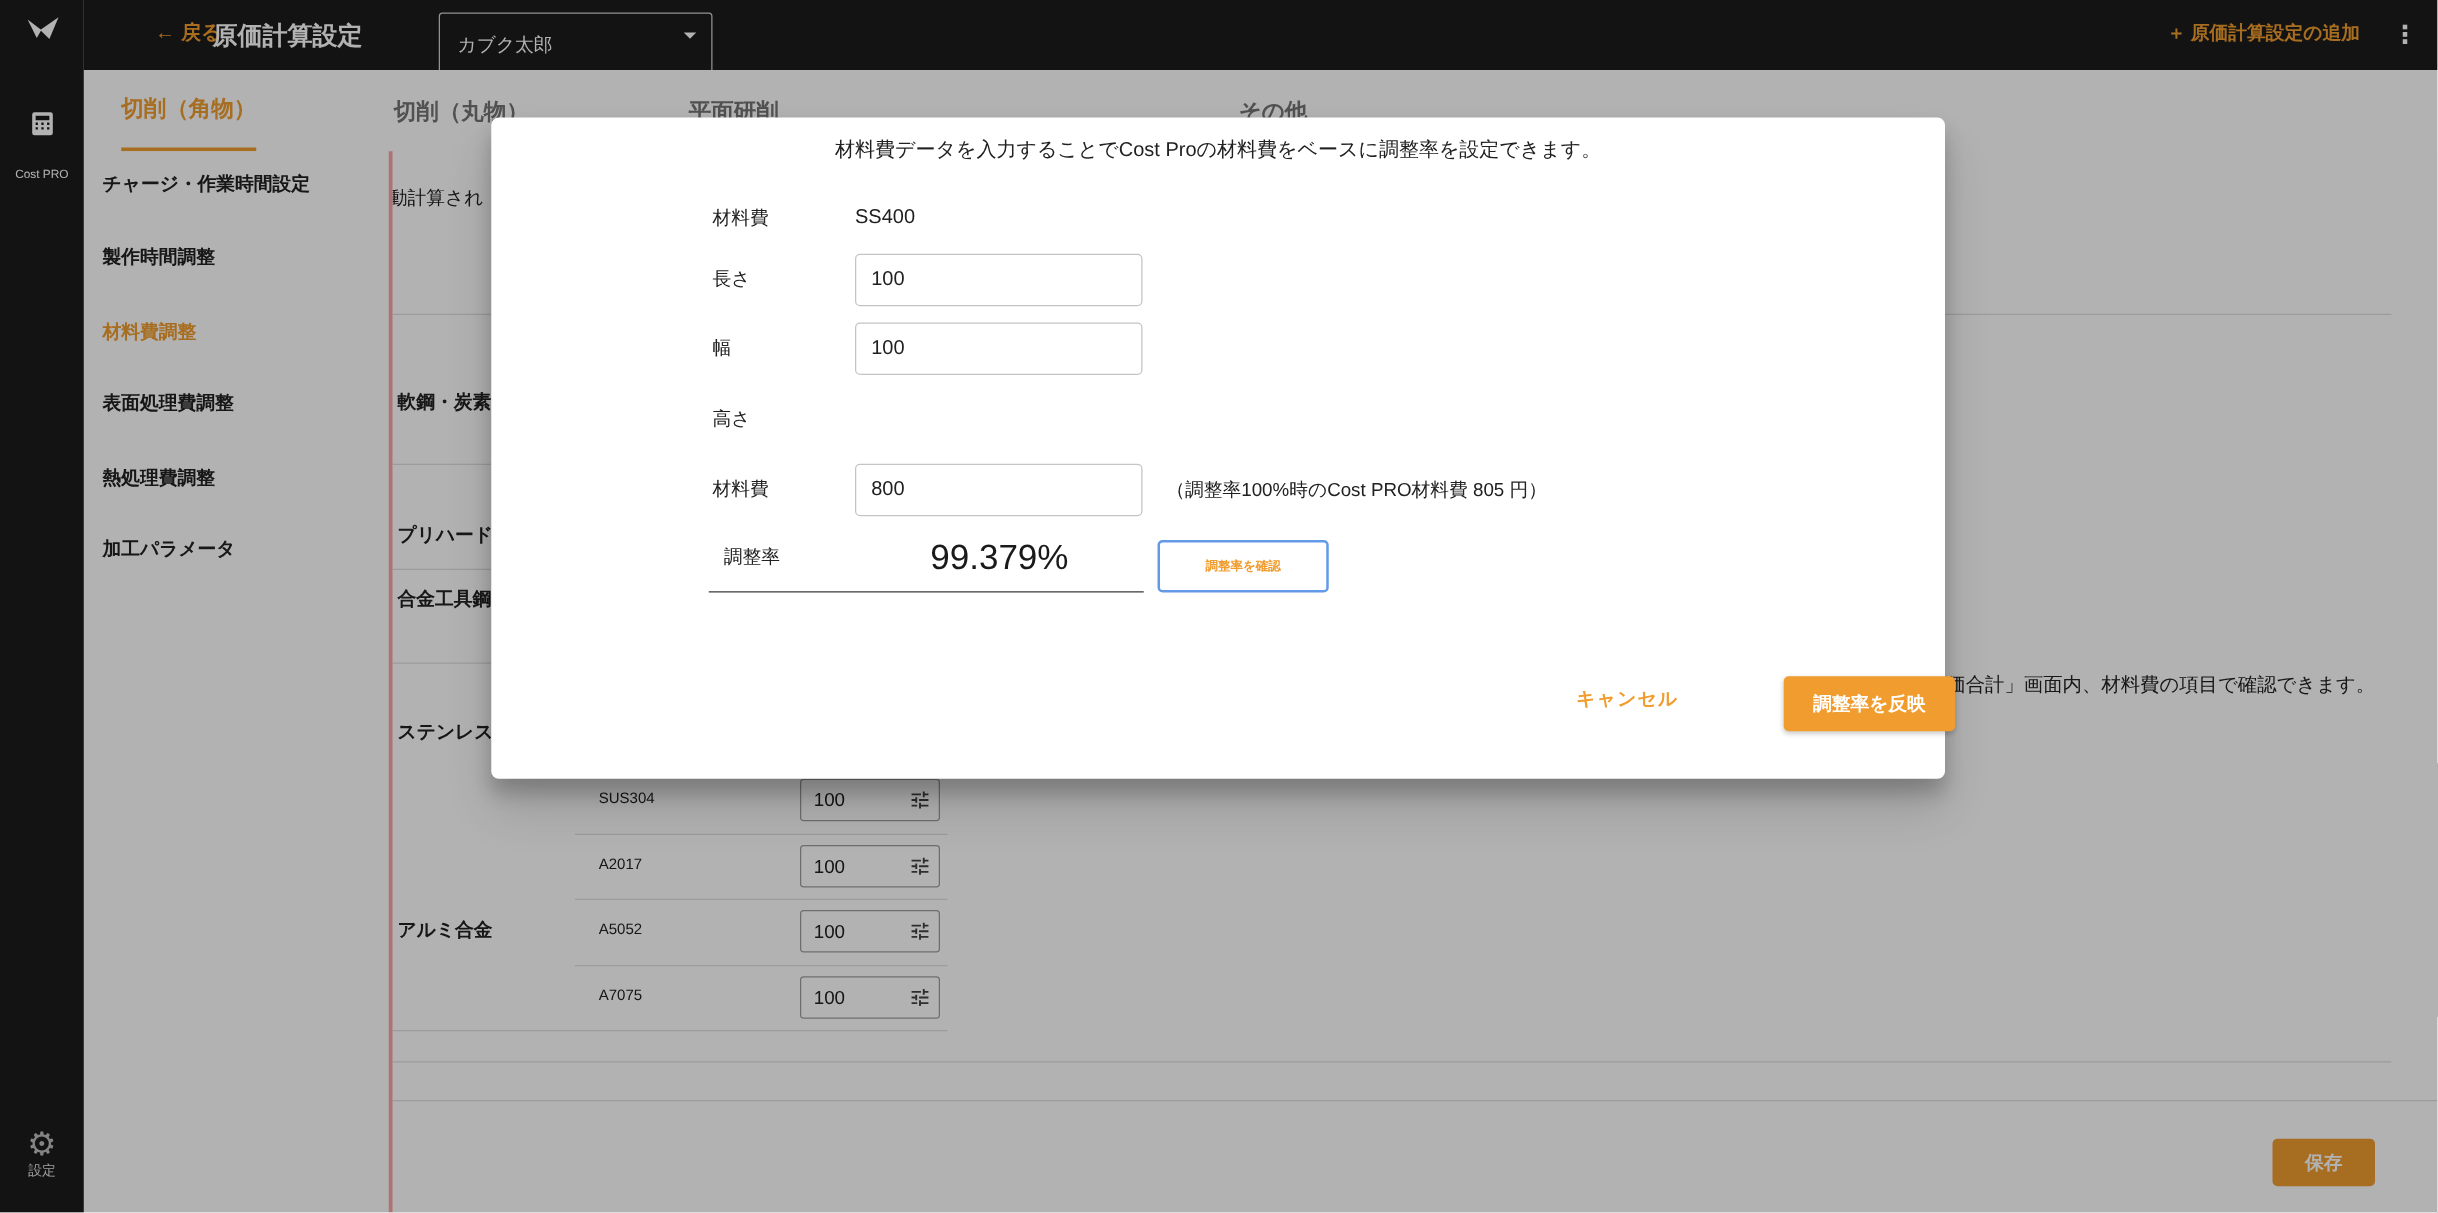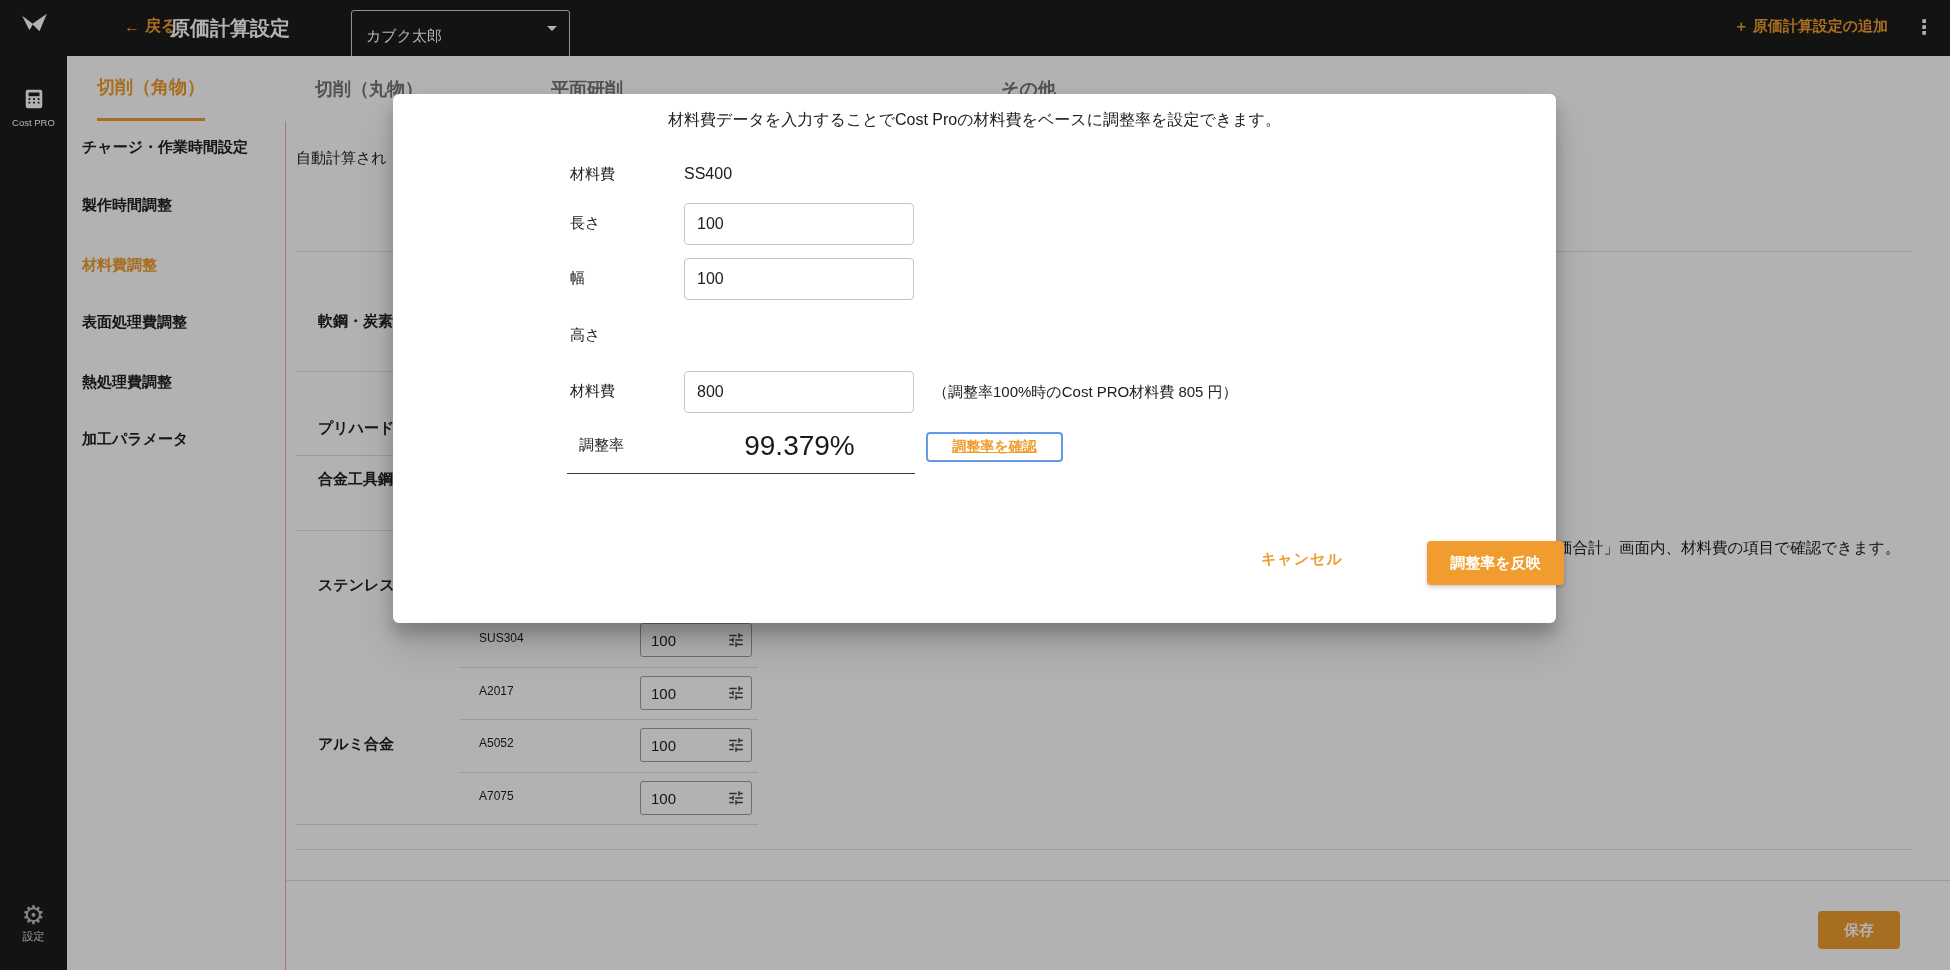--- a/index.html
+++ b/index.html
@@ -6,40 +6,40 @@
   html,body { width:1950px; height:970px; overflow:hidden; background:#fff;
     font-family:"Liberation Sans","DejaVu Sans",sans-serif; }
   #stage { position:relative; width:1950px; height:970px; background:#fff; }
 
   .abs { position:absolute; }
   .hline { position:absolute; height:1px; background:#e0e0e0; }
 
   
   #primary-sidebar { position:absolute; left:0; top:0; width:67px; height:970px; background:#1c1c1c; z-index:2; }
   .psb-item { position:absolute; left:0; width:67px; text-align:center; color:#fff; cursor:pointer; }
-  .psb-label { font-size:9.5px; color:#fff; margin-top:3px; }
+  .psb-label { font-size:9.5px; color:#fff; margin-top:19px; }
   .psb-settings-label { font-size:11px; color:#e0e0e0; margin-top:1px; }
   .gear { font-size:26px; color:#bdbdbd; line-height:26px; }
 
   
   #top-bar { position:absolute; left:67px; top:0; right:0; height:56px; background:#1c1c1c; z-index:2; }
   .back-btn { position:absolute; left:57px; top:16px; color:var(--accent); font-size:16px; font-weight:bold; cursor:pointer; display:flex; gap:5px; align-items:center; }
   .page-title { position:absolute; left:103px; top:15px; color:#fff; font-size:20px; font-weight:bold; }
   .account-select { position:absolute; left:284px; top:10px; width:219px; height:52px; border:1px solid rgba(255,255,255,0.8); border-radius:3px; color:#fff; font-size:15px; display:flex; align-items:center; padding:0 14px; cursor:pointer; }
   .account-select .caret { position:absolute; right:12px; top:15px; width:0; height:0; border-left:5px solid transparent; border-right:5px solid transparent; border-top:5px solid #fff; }
   .add-btn { position:absolute; right:62px; top:17px; color:var(--accent); font-size:15px; font-weight:bold; cursor:pointer; display:flex; gap:4px; align-items:center; }
   .kebab { position:absolute; right:16px; top:15px; color:#fff; font-size:20px; font-weight:bold; cursor:pointer; }
 
   
   #tab-bar { position:absolute; left:67px; top:56px; right:0; height:65px; background:#fff; z-index:1; }
   .tab { position:absolute; top:0; height:65px; display:flex; align-items:center; font-size:18px; font-weight:bold; color:#757575; cursor:pointer; }
   .tab.active { color:var(--accent); border-bottom:3px solid var(--accent); }
 
   
-  #secondary-sidebar { position:absolute; left:67px; top:121px; width:219px; bottom:0; background:#fff; border-right:1px solid #fca5a5; z-index:1; }
+  #secondary-sidebar { position:absolute; left:67px; top:121px; width:247px; bottom:0; background:#fff; border-right:3px solid #fca5a5; z-index:1; }
   .menu-item { position:absolute; left:15px; font-size:15px; font-weight:bold; color:#212121; cursor:pointer; }
   .menu-item.active { color:var(--accent); }
 
   
   .body-text { font-size:15px; color:#212121; }
   .group-label { position:absolute; font-size:15px; font-weight:bold; color:#212121; white-space:nowrap; }
   .mat-name { position:absolute; font-size:12px; color:#212121; }
   .mat-box { position:absolute; width:112px; height:34px; border:1px solid #9e9e9e; border-radius:3px; background:#fff; display:flex; align-items:center; }
   .mat-box input { border:none; outline:none; width:78px; padding-left:10px; font-size:15px; color:#212121; font-family:inherit; background:transparent; }
   .mat-box .tune { margin-left:auto; margin-right:6px; cursor:pointer; display:flex; }
@@ -49,21 +49,21 @@
   #overlay { position:absolute; inset:0; background:rgba(0,0,0,0.30); z-index:10; }
   #dialog { position:absolute; left:393px; top:94px; width:1163px; height:529px; background:#fff; border-radius:6px; box-shadow:0 11px 15px rgba(0,0,0,.2),0 24px 38px rgba(0,0,0,.14); z-index:20; }
   .dlg-intro { position:absolute; top:16px; left:0; right:0; text-align:center; font-size:16px; color:#212121; }
   .dlg-label { position:absolute; left:177px; font-size:15px; color:#212121; }
   .dlg-static-value { position:absolute; left:291px; font-size:16px; color:#212121; }
   .dlg-input { position:absolute; left:291px; width:230px; height:42px; border:1px solid #c4c4c4; border-radius:4px; padding:0 12px; font-size:16px; color:#212121; font-family:inherit; outline:none; }
   .dlg-note { position:absolute; left:540px; font-size:15px; color:#212121; }
   .rate-row { position:absolute; left:174px; top:324px; width:348px; height:56px; border-bottom:1px solid #3a3a3a; display:flex; align-items:center; }
   .rate-row .rate-label { width:117px; font-size:15px; color:#212121;padding-left:12px; }
   .rate-row .rate-value { flex:1; text-align:center; font-size:28px; color:#1a1a1a; }
-  .confirm-btn { position:absolute; left:533px; top:338px; width:137px; height:30px; background:#fff; border:2px solid var(--confirm-border); border-radius:4px; color:var(--accent); font-size:14px; font-weight:bold; cursor:pointer; font-family:inherit;text-decoration:underline; }
+  .confirm-btn { position:absolute; left:533px; top:338px; width:137px; height:42px; background:#fff; border:2px solid var(--confirm-border); border-radius:4px; color:var(--accent); font-size:10px; font-weight:bold; cursor:pointer; font-family:inherit; }
   .cancel-btn { position:absolute; left:868px; top:456px; background:none; border:none; color:var(--accent); font-size:15px; font-weight:bold; cursor:pointer; font-family:inherit; letter-spacing:1px; }
   .apply-btn { position:absolute; left:991px; top:447px; width:137px; height:44px; background:var(--accent); border:none; border-radius:4px; color:#fff; font-size:15px; font-weight:bold; cursor:pointer; font-family:inherit; box-shadow:0 2px 4px rgba(0,0,0,.2);margin-left:43px; }
 </style>
 </head>
 <body>
 
 <div id="stage">
 
   <aside id="primary-sidebar">
     <div class="psb-item" style="top:12px;">
@@ -102,21 +102,21 @@
       <span>＋</span>
       <span>原価計算設定の追加</span>
     </div>
     <div class="kebab">⋮</div>
   </header>
 
   <nav id="tab-bar">
     <div class="tab active" style="left:30px;">切削（角物）</div>
     <div class="tab" style="left:248px;">切削（丸物）</div>
     <div class="tab" style="left:484px;">平面研削</div>
-    <div class="tab" style="left:924px;margin-left:10px;">その他</div>
+    <div class="tab" style="left:924px;">その他</div>
   </nav>
 
   <aside id="secondary-sidebar">
     <div class="menu-item" style="top:17px;">チャージ・作業時間設定</div>
     <div class="menu-item" style="top:75px;">製作時間調整</div>
     <div class="menu-item active" style="top:135px;">材料費調整</div>
     <div class="menu-item" style="top:192px;">表面処理費調整</div>
     <div class="menu-item" style="top:252px;">熱処理費調整</div>
     <div class="menu-item" style="top:309px;">加工パラメータ</div>
   </aside>

